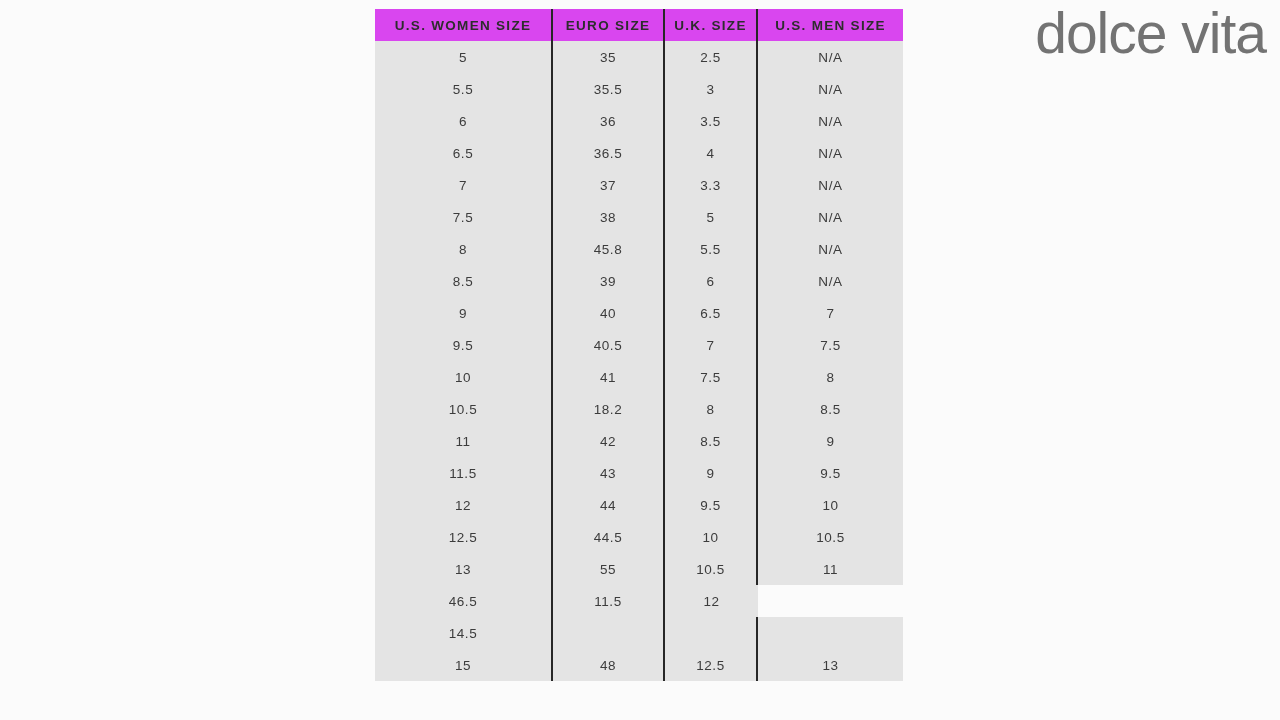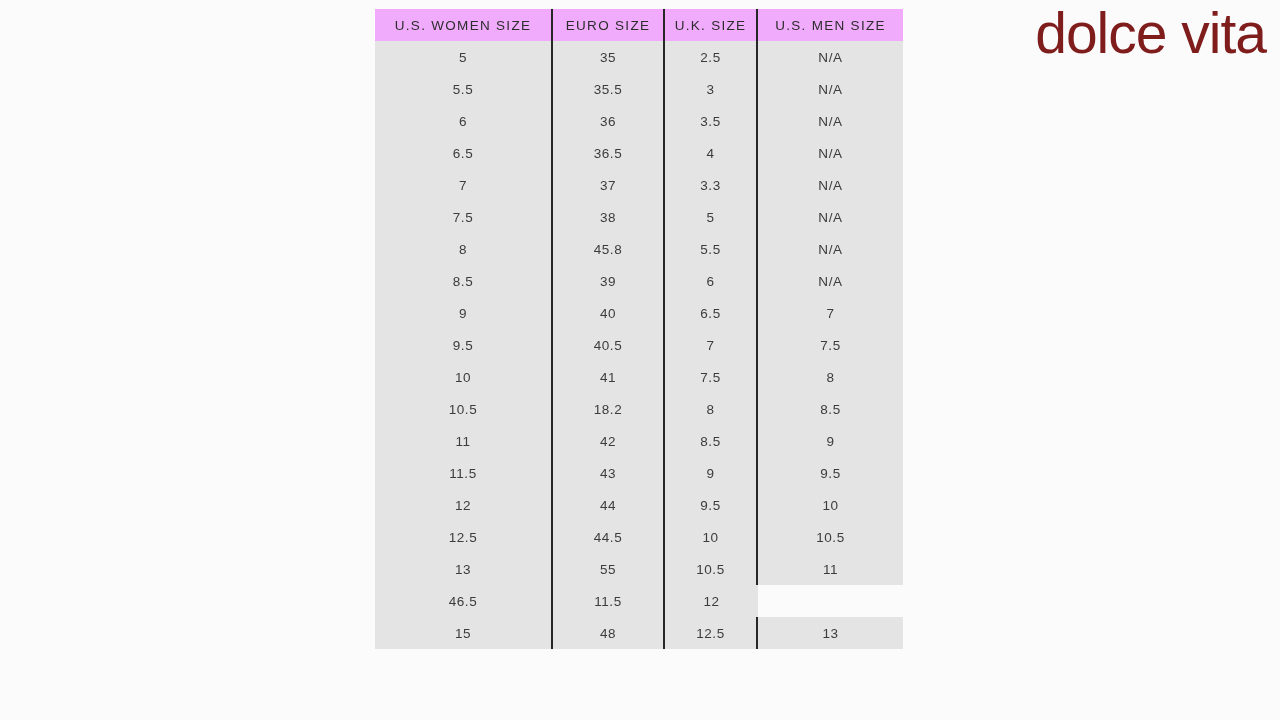--- a/index.html
+++ b/index.html
@@ -37,34 +37,34 @@
     justify-content: center;
     background: #e4e4e4;
     color: #3c3c3c;
     font-size: 13.5px;
     letter-spacing: 0.6px;
   }
   .cell.c0, .cell.c1, .cell.c2 {
     border-right: 2px solid #272727;
   }
   .header-row .cell {
-    background: #f0abfc;
+    background: #d946ef;
     color: #2d2d2d;
     font-size: 13.5px;
-    font-weight: 400;
+    font-weight: 700;
     letter-spacing: 1.3px;
     text-transform: uppercase;
   }
   .brand-logo {
     position: absolute;
     top: 2px;
     right: 14px;
     font-size: 57px;
     letter-spacing: -1px;
-    color: #7f1d1d;
+    color: #737373;
     font-weight: 400;
     line-height: 1.1;
   }
 </style>
 </head>
 <body>
 
 <div class="page">
 
   <div class="size-table">
@@ -176,20 +176,26 @@
           <div class="cell c1">55</div>
           <div class="cell c2">10.5</div>
           <div class="cell c3">11</div>
         </div>
         <div class="trow">
           <div class="cell c1">46.5</div>
           <div class="cell c2">11.5</div>
           <div class="cell c3">12</div>
         </div>
         <div class="trow">
+          <div class="cell c0">14.5</div>
+          <div class="cell c1"></div>
+          <div class="cell c2"></div>
+          <div class="cell c3"></div>
+        </div>
+        <div class="trow">
           <div class="cell c0">15</div>
           <div class="cell c1">48</div>
           <div class="cell c2">12.5</div>
           <div class="cell c3">13</div>
         </div>
       </div>
   </div>
 
   <div class="brand-logo">dolce vita</div>
 

